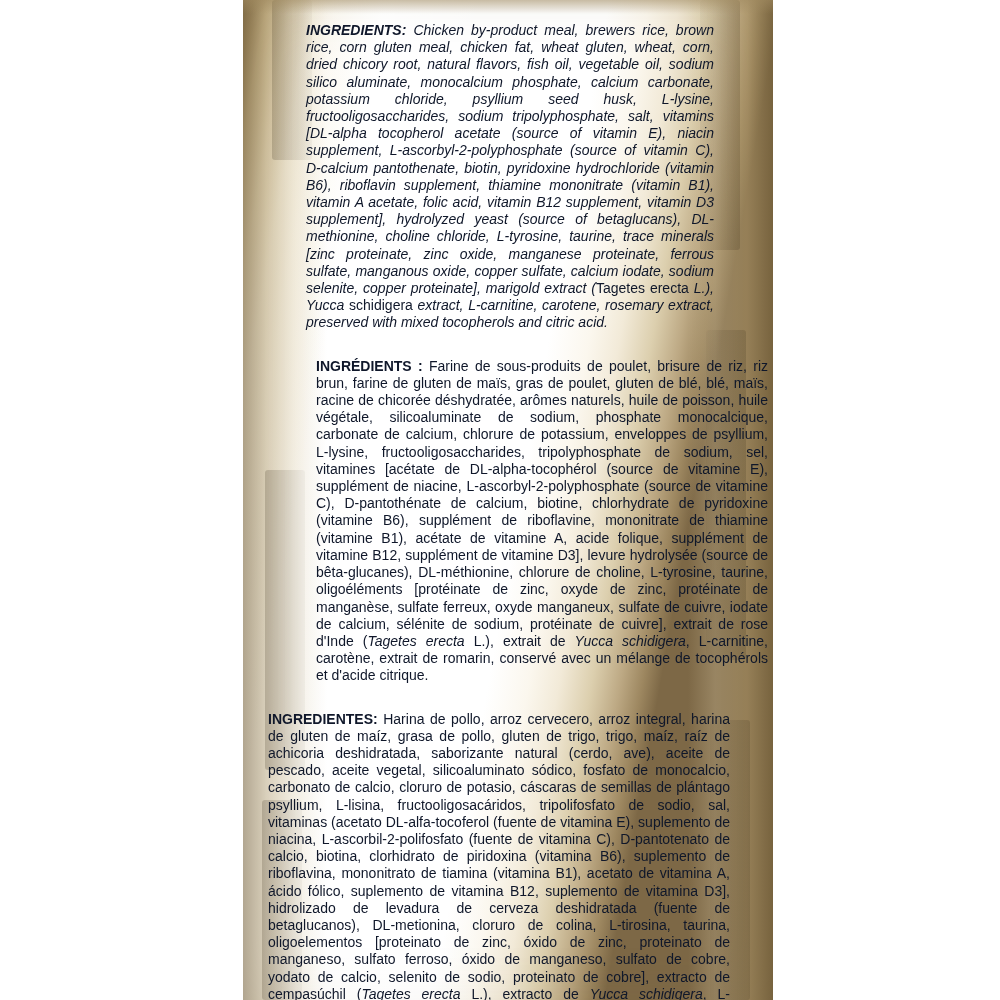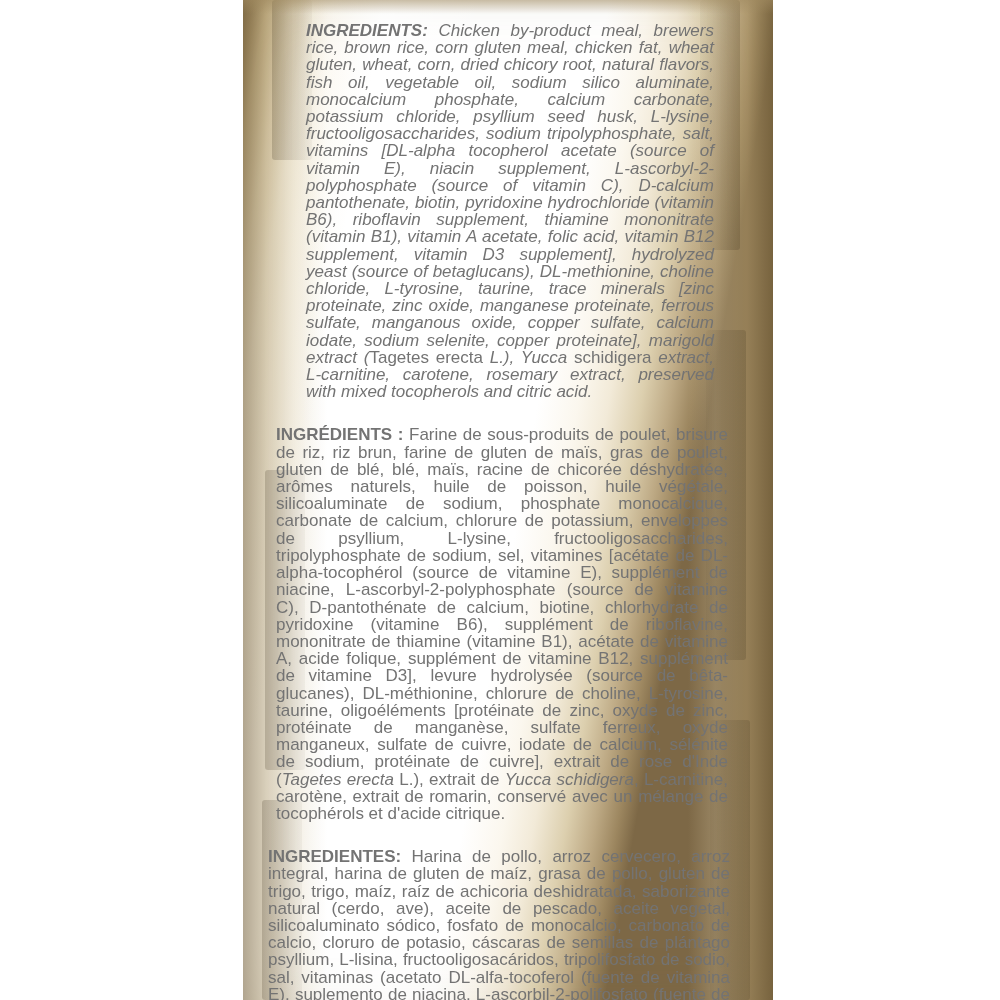--- a/index.html
+++ b/index.html
@@ -103,30 +103,30 @@
     position: absolute;
     left: 268px;
     top: 22px;
     width: 466px;
     color: #1d1d1d;
   }
   .block {
   }
   .block p {
     margin: 0;
-    font-size: 17px;
+    font-size: 14px;
     line-height: 17.2px;
     text-align: justify;
-    color: #737373;
+    color: #0f172a;
   }
   .block.en p {
     font-style: italic;
   }
   .block.en { padding-left: 38px; width: 408px; }
-  .block.fr { padding-left: 8px; width: 452px; }
+  .block.fr { padding-left: 8px; width: 452px; margin-left: 40px; }
   .block.es { padding-left: 0px; width: 462px; }
 
   .lead {
     font-weight: bold;
     font-style: normal;
   }
   .block.en .lead { font-style: italic; }
   .ital { font-style: italic; }
   .block.en .ital { font-style: normal; }
 

